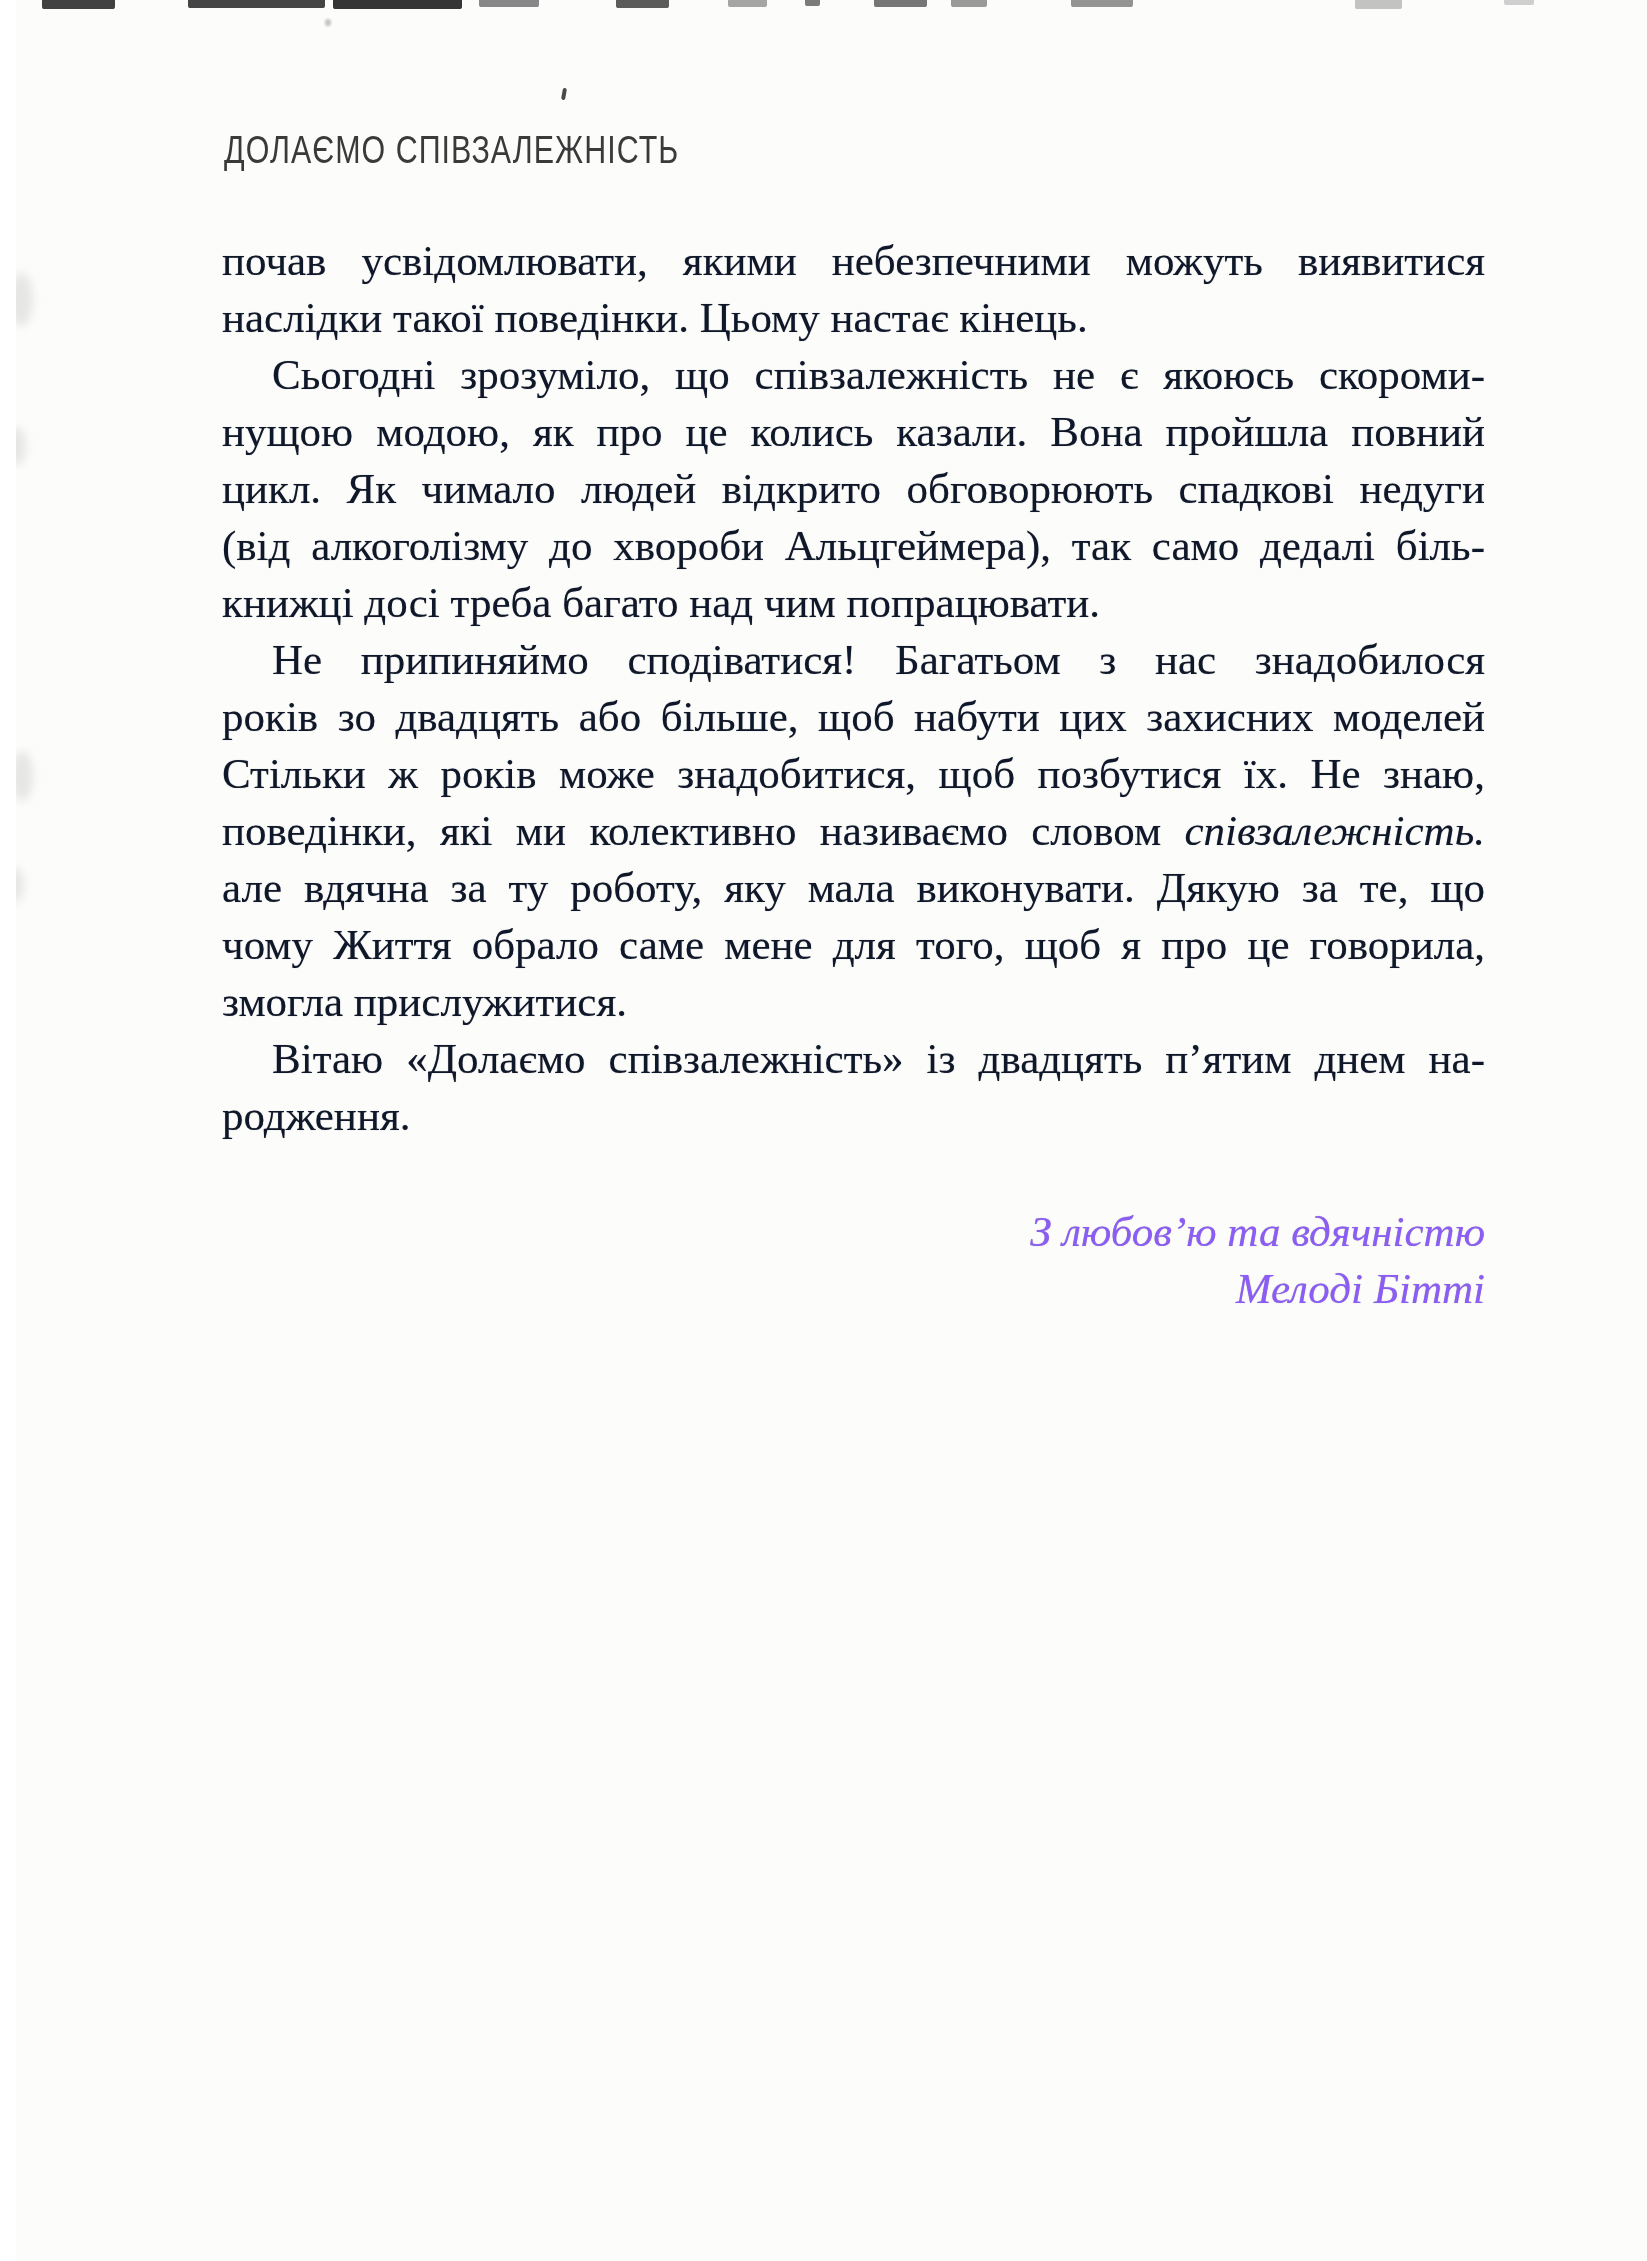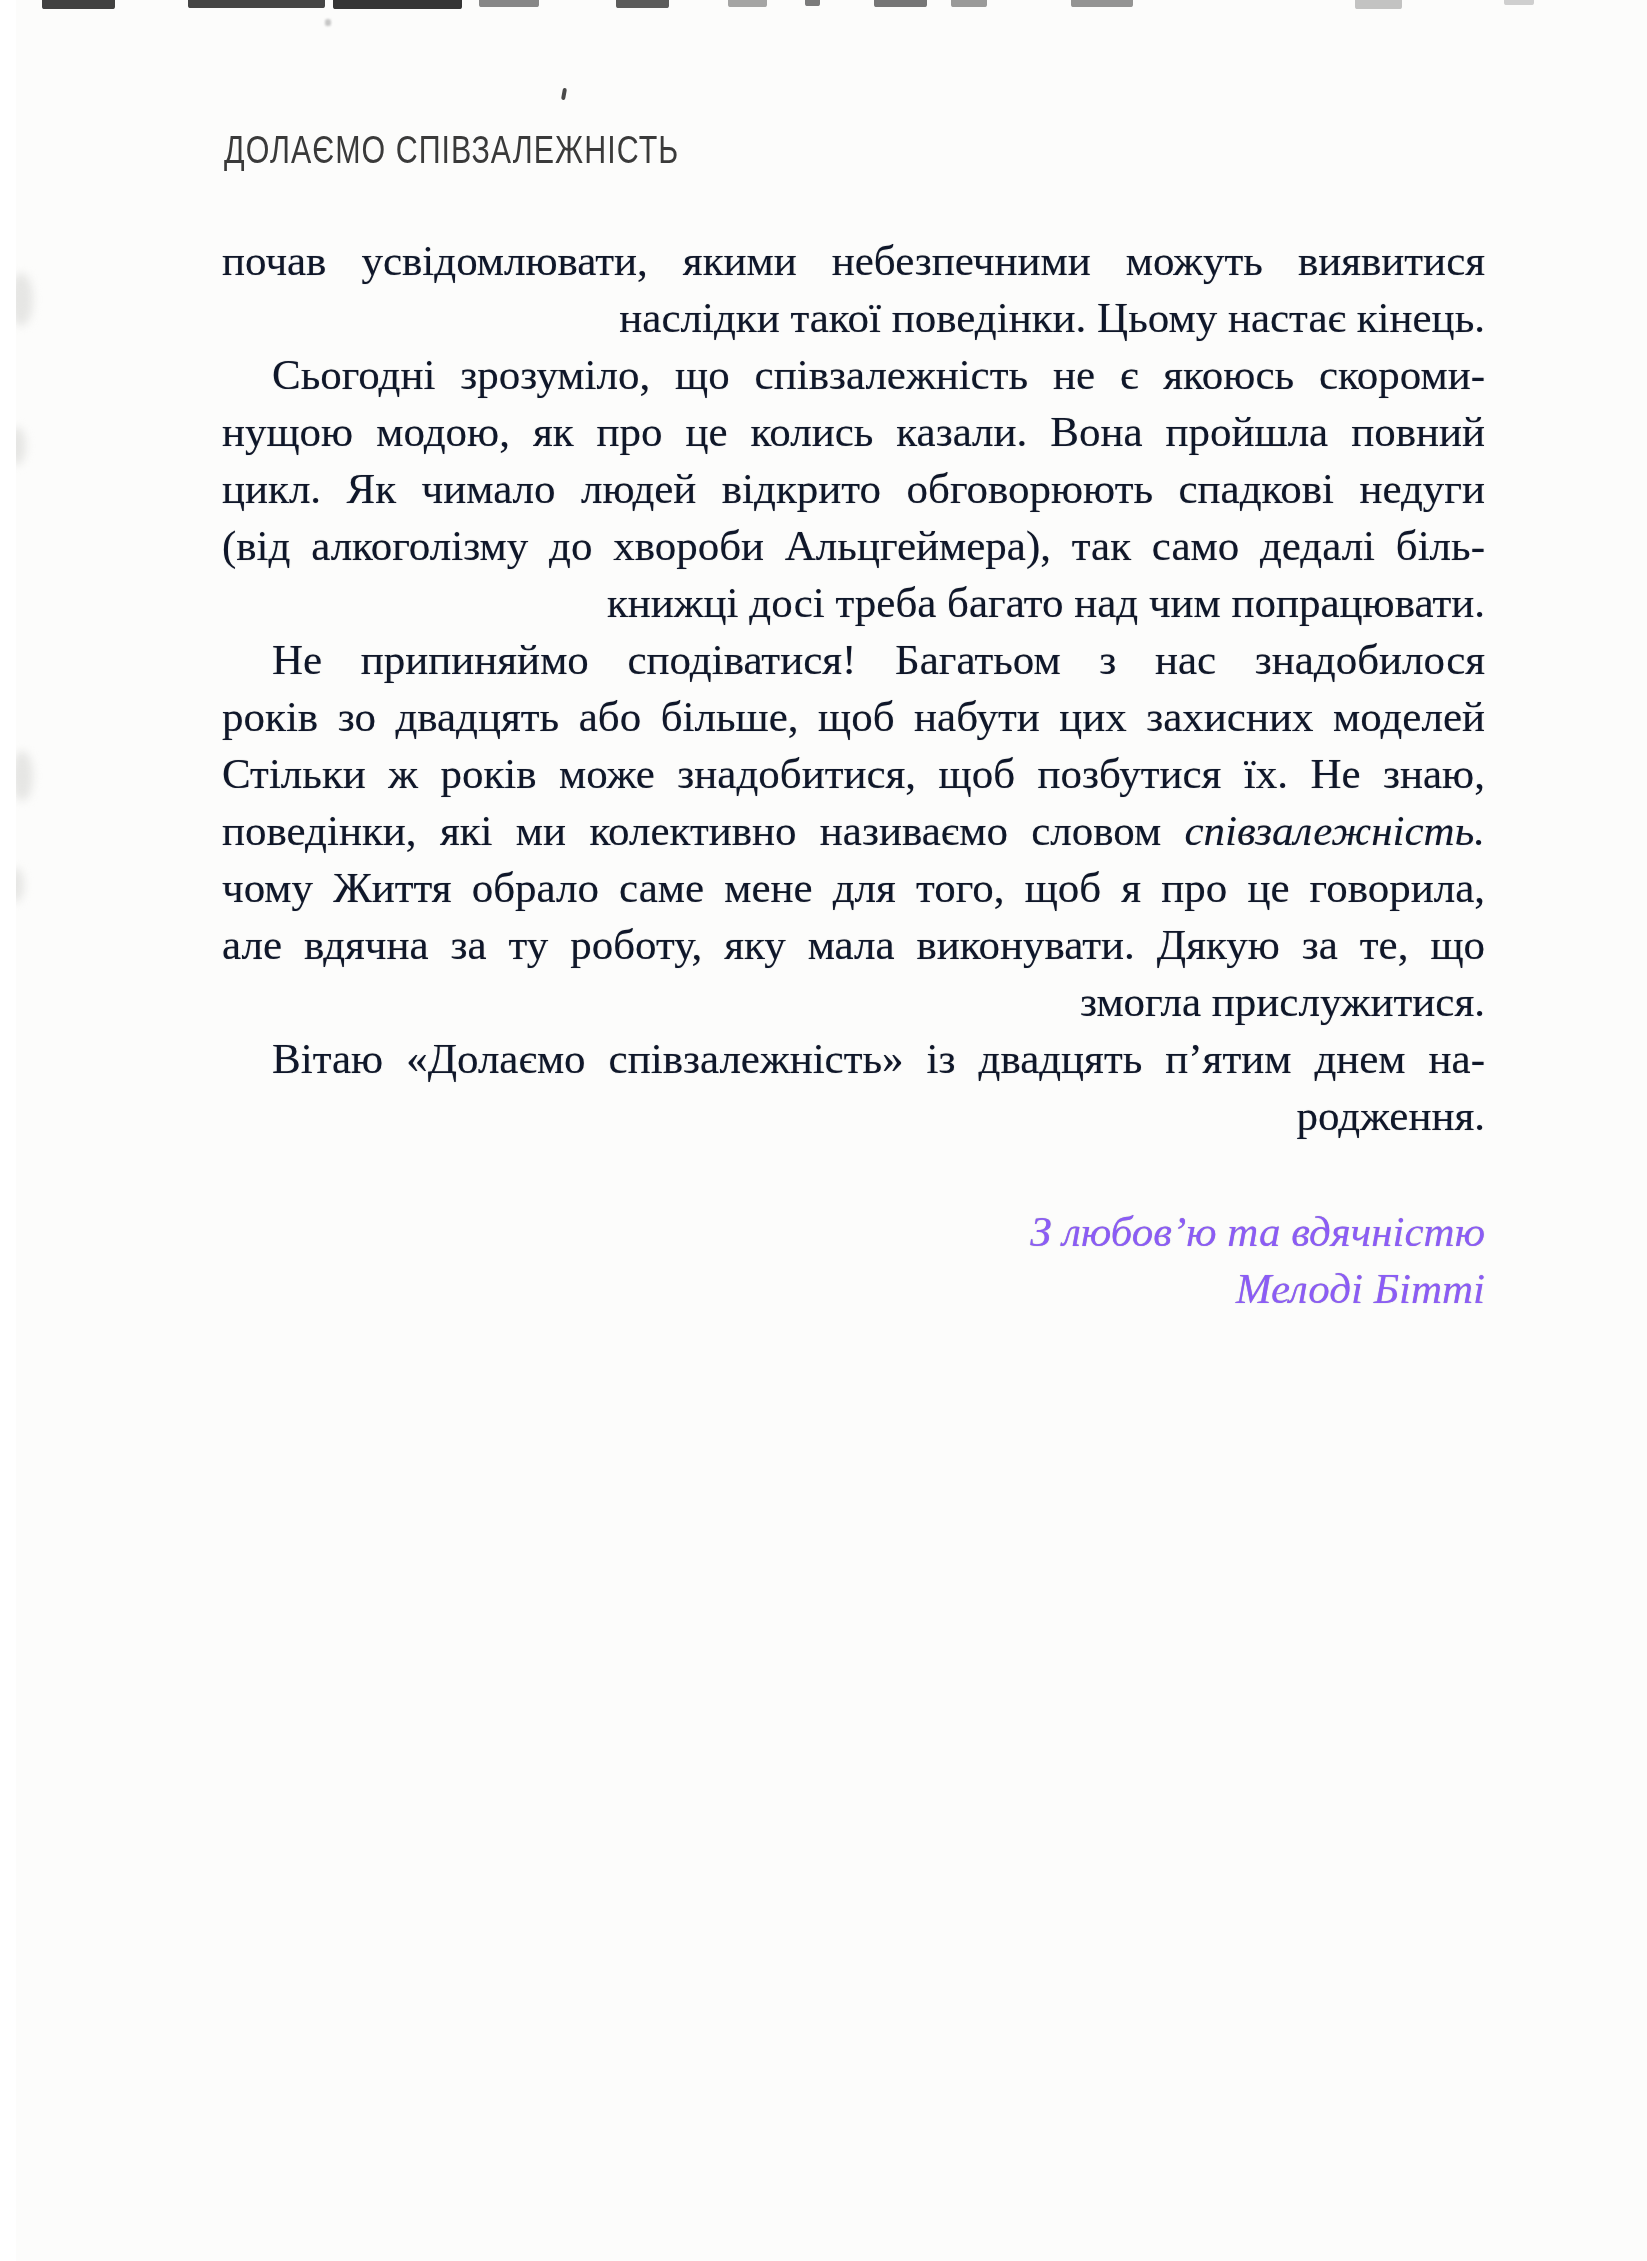--- a/index.html
+++ b/index.html
@@ -56,21 +56,21 @@
     top: 232px;
     width: 1263px;
     font-size: 43px;
     line-height: 57px;
     color: #0f172a;
     text-shadow: 0 0 0.9px rgba(25,25,25,0.45);
   }
   .ln {
     height: 57px;
     overflow: hidden;
-    text-align: right;
+    text-align: left;
   }
   .ln.just {
     text-align: justify;
     text-align-last: justify;
   }
   .ln.ind {
     text-indent: 50px;
   }
   .it {
     font-style: italic;
@@ -126,22 +126,22 @@
       <div class="ln"><span>наслідки такої поведінки. Цьому настає кінець.</span></div>
       <div class="ln just ind"><span>Сьогодні зрозуміло, що співзалежність не є якоюсь скороми-</span></div>
       <div class="ln just"><span>нущою модою, як про це колись казали. Вона пройшла повний</span></div>
       <div class="ln just"><span>цикл. Як чимало людей відкрито обговорюють спадкові недуги</span></div>
       <div class="ln just"><span>(від алкоголізму до хвороби Альцгеймера), так само дедалі біль-</span></div>
       <div class="ln"><span>книжці досі треба багато над чим попрацювати.</span></div>
       <div class="ln just ind"><span>Не припиняймо сподіватися! Багатьом з нас знадобилося</span></div>
       <div class="ln just"><span>років зо двадцять або більше, щоб набути цих захисних моделей</span></div>
       <div class="ln just"><span>Стільки ж років може знадобитися, щоб позбутися їх. Не знаю,</span></div>
       <div class="ln just"><span>поведінки, які ми колективно називаємо словом </span><span class="it">співзалежність.</span></div>
+      <div class="ln just"><span>але вдячна за ту роботу, яку мала виконувати. Дякую за те, що</span></div>
       <div class="ln just"><span>чому Життя обрало саме мене для того, щоб я про це говорила,</span></div>
-      <div class="ln just"><span>але вдячна за ту роботу, яку мала виконувати. Дякую за те, що</span></div>
       <div class="ln"><span>змогла прислужитися.</span></div>
       <div class="ln just ind"><span>Вітаю «Долаємо співзалежність» із двадцять п’ятим днем на-</span></div>
       <div class="ln"><span>родження.</span></div>
     </div>
 
   <div class="signature">
     <div class="sig-ln">З любов’ю та вдячністю</div>
     <div class="sig-ln">Мелоді Бітті</div>
   </div>
 

